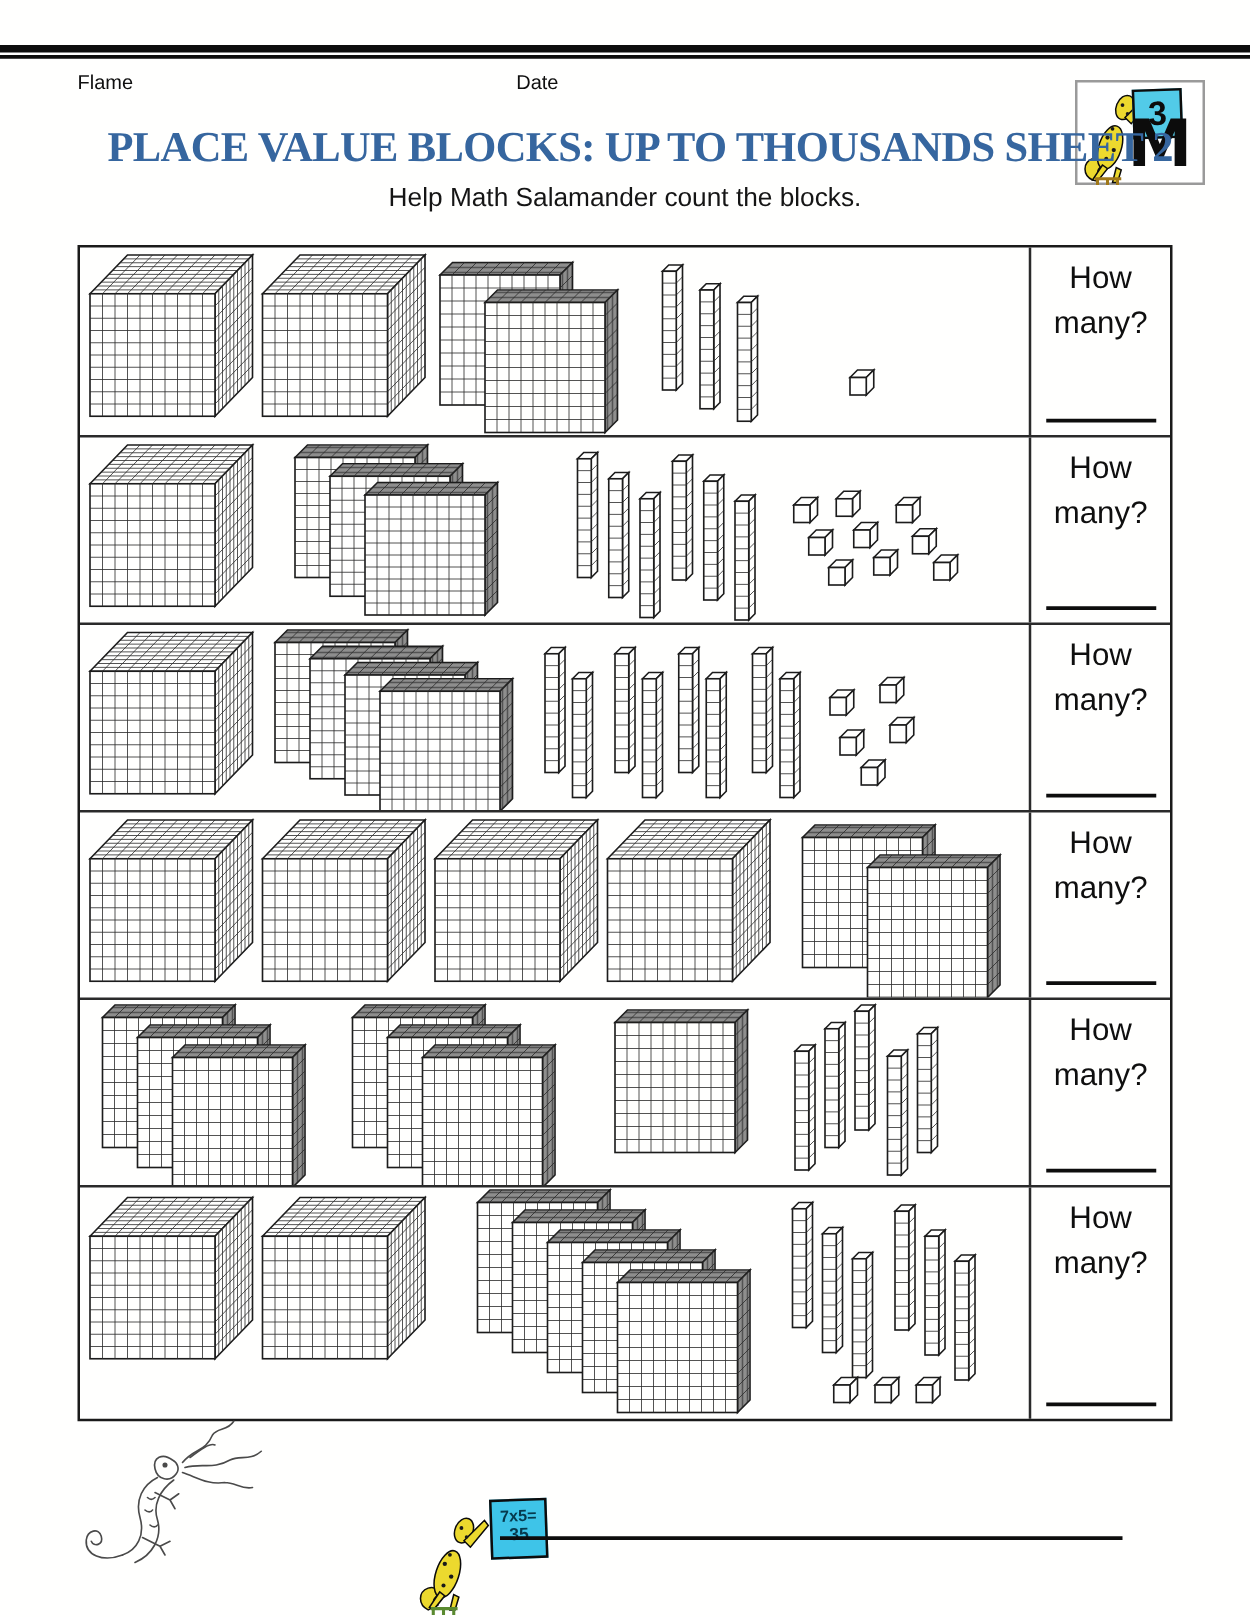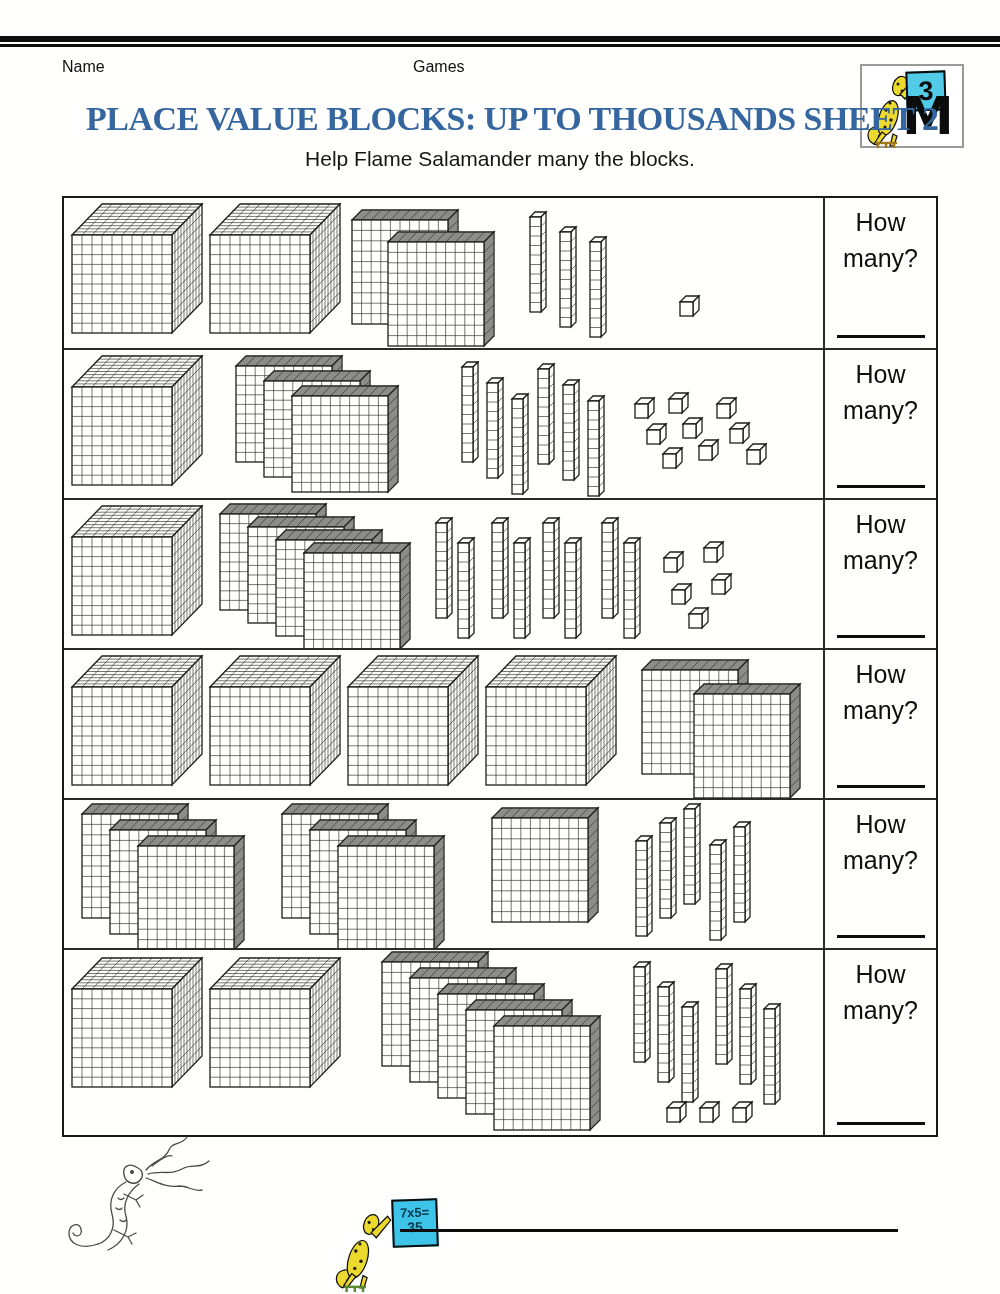--- a/index.html
+++ b/index.html
@@ -54,22 +54,22 @@
                               1.5px 1.5px #000,-1.5px -1.5px #000,1.5px -1.5px #000,-1.5px 1.5px #000;}
 </style>
 </head>
 <body>
 
 <div class="page">
 
   <div class="toprule-thick"></div>
   <div class="toprule-thin"></div>
 
-  <div class="name-label">Name</div>
-  <div class="date-label">Games</div>
+  <div class="name-label">Flame</div>
+  <div class="date-label">Date</div>
 
   <div class="badge">
     <svg width="58" height="78" viewBox="0 0 58 78">
       <g stroke="#0c0c0c" stroke-width="1.2" fill="#ecd92e">
         <path d="M10,74 C2,70 2,60 10,57 C16,55 20,60 16,64 C13,67 14,70 18,70 Z"></path>
         <ellipse cx="24" cy="48" rx="9" ry="18" transform="rotate(18 24 48)"></ellipse>
         <ellipse cx="36" cy="16" rx="7" ry="10" transform="rotate(22 36 16)"></ellipse>
         <path d="M36,24 L52,8 L55,12 L41,29 Z"></path>
         <path d="M18,62 L10,74 L14,75 L22,65 Z"></path>
         <path d="M29,64 L26,76 L30,76 L33,66 Z"></path>
@@ -87,21 +87,21 @@
           <line x1="22" y1="74" x2="22" y2="78"></line>
         <line x1="30" y1="74" x2="30" y2="78"></line>
           <line x1="12" y1="73" x2="33" y2="73"></line>
       </g>
     </svg>
     <div class="card">3</div>
     <div class="m">M</div>
   </div>
 
   <div class="title">PLACE VALUE BLOCKS: UP TO THOUSANDS SHEET 2</div>
-  <div class="subtitle">Help Flame Salamander many the blocks.</div>
+  <div class="subtitle">Help Math Salamander count the blocks.</div>
 
   <div class="wtable" id="wtable">
       <div class="wrow" style="height: 152px;">
         <svg width="759" height="150" class="blocks-svg">
           <path d="M8,37 L38,6 L138,6 L108,37 Z" stroke="#1c1c1c" stroke-width="1.3" fill="#fffffe"></path>
           <path d="M108,37 L138,6 L138,104 L108,135 Z" stroke="#1c1c1c" stroke-width="1.3" fill="#fffffe"></path>
           <rect x="8" y="37" width="100" height="98" stroke="#1c1c1c" stroke-width="1.3" fill="#fffffe"></rect>
           <line x1="18" y1="37" x2="18" y2="135" stroke="#2b2b2b" stroke-width="0.65"></line>
           <line x1="28" y1="37" x2="28" y2="135" stroke="#2b2b2b" stroke-width="0.65"></line>
           <line x1="38" y1="37" x2="38" y2="135" stroke="#2b2b2b" stroke-width="0.65"></line>

